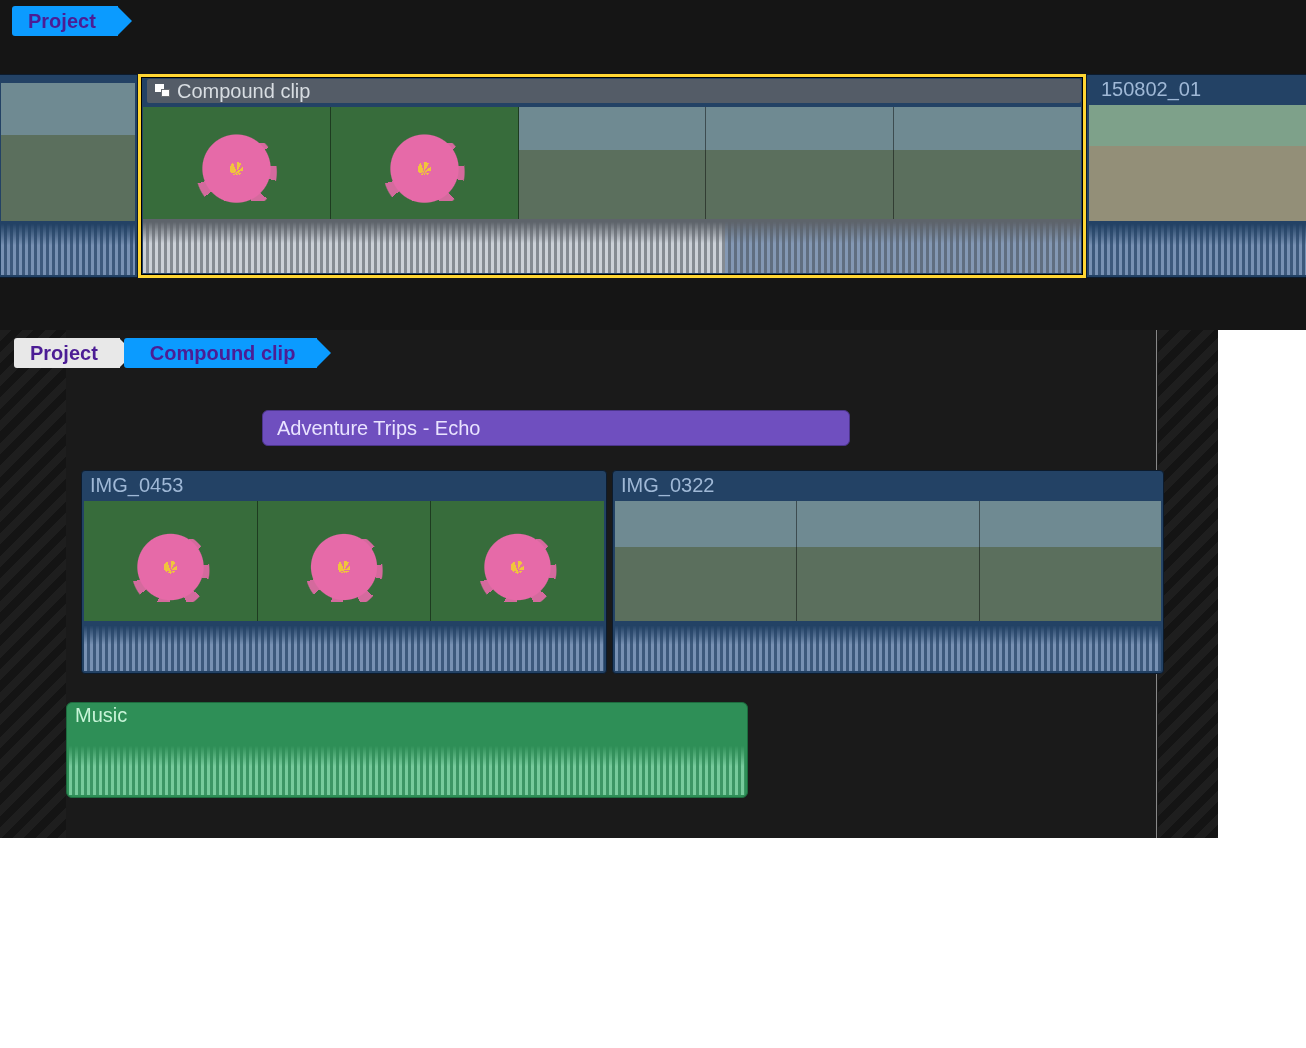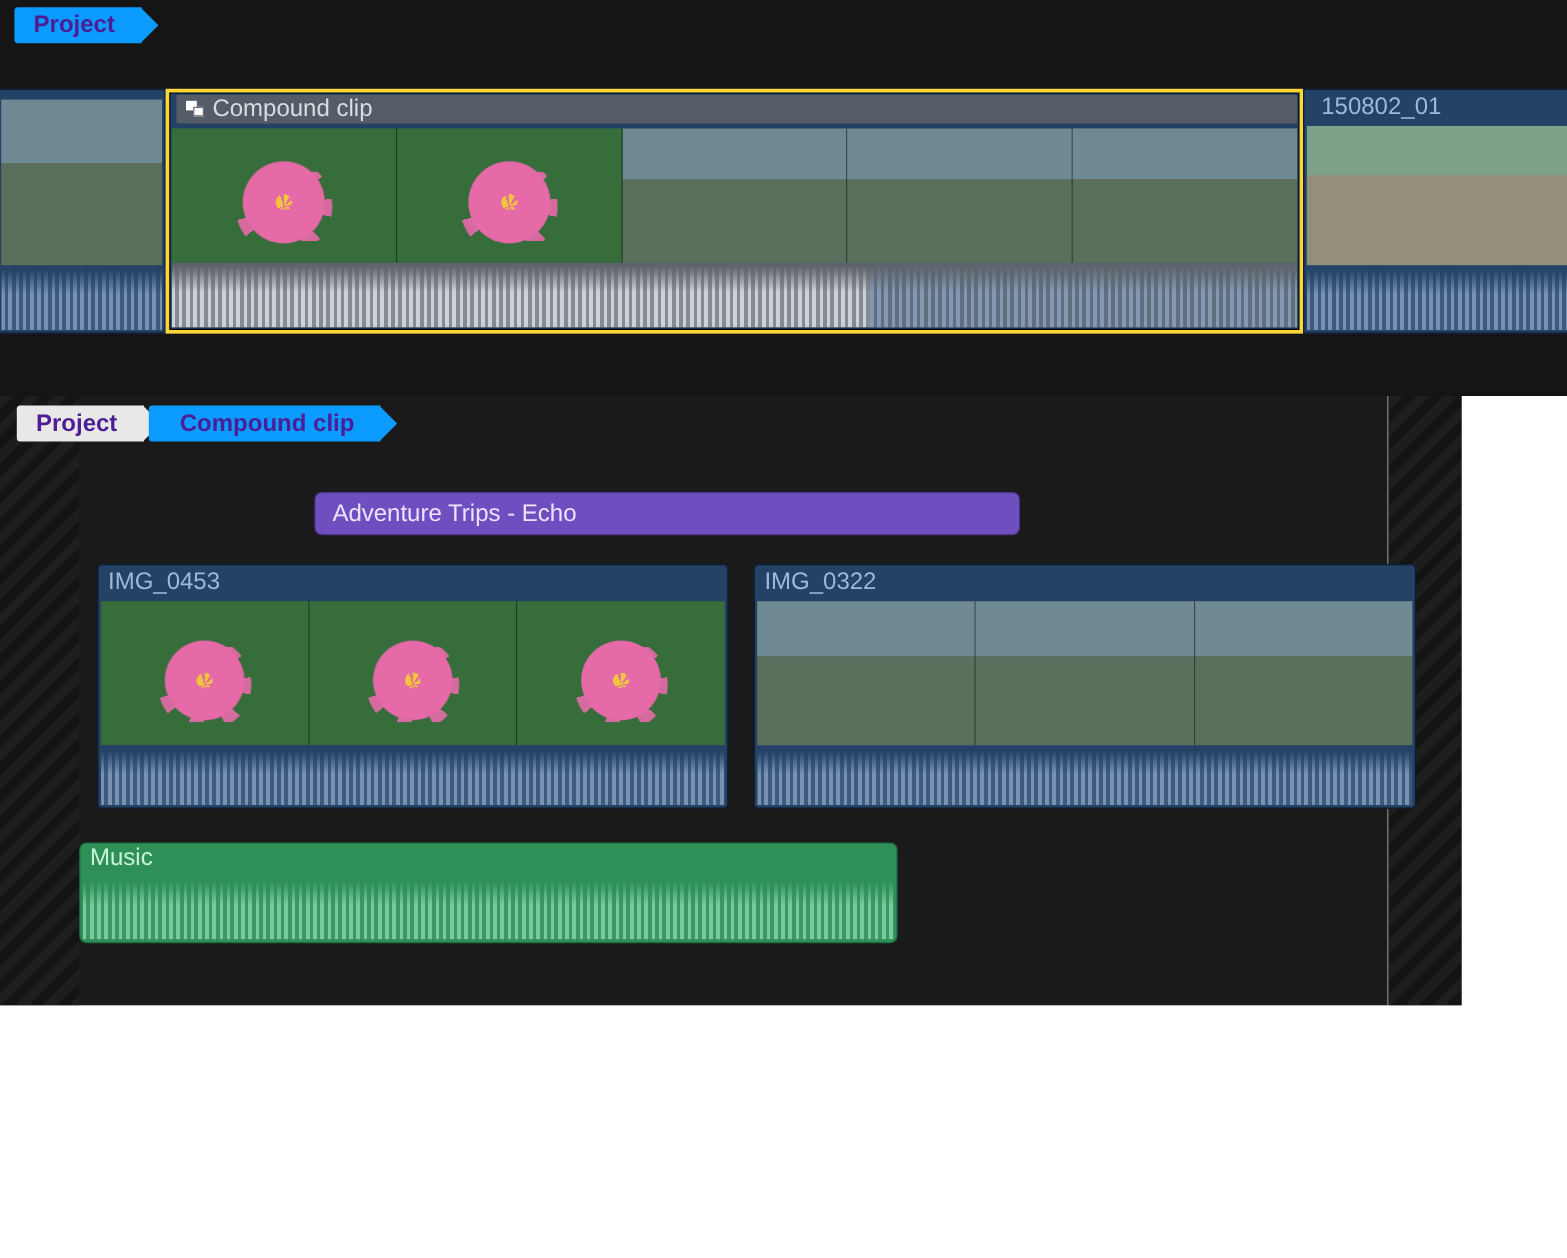--- a/index.html
+++ b/index.html
@@ -139,21 +139,21 @@
 
   .video-clip{
     position:absolute;height:204px;background:#234265;border:1px solid #0c1b2d;
     box-sizing:border-box;border-radius:4px;overflow:hidden;
   }
   .video-clip .clip-label{background:none;color:#9fb8d6;font-size:20px;left:8px;top:2px;right:auto;padding:0;}
   .video-clip .thumbs{top:30px;height:120px;}
   .video-clip .wave{height:48px;}
 
   .audio-clip{
-    position:absolute;height:84px;border-radius:6px;
+    position:absolute;height:96px;border-radius:6px;
     background:#2e8f57;border:1px solid #1d6b3e;
     box-sizing:border-box;overflow:hidden;
   }
   .audio-clip .clip-label{background:none;color:#c8f4d8;font-size:20px;left:8px;top:0;right:auto;padding:0;}
   .audio-clip .wave{height:52px;bottom:2px;}
 
   .playhead{position:absolute;top:0;bottom:0;width:1px;background:#888;}
 </style>
 </head>
 <body>
@@ -223,21 +223,21 @@
     <div class="video-clip" style="left:81px;top:140px;width:526px;">
       <div class="clip-label">IMG_0453</div>
       <div class="thumbs">
         <div class="th lotus"></div>
         <div class="th lotus"></div>
         <div class="th lotus"></div>
       </div>
       <div class="wave"></div>
     </div>
 
-    <div class="video-clip" style="left:628px;top:140px;width:552px;">
+    <div class="video-clip" style="left:612px;top:140px;width:552px;">
       <div class="clip-label">IMG_0322</div>
       <div class="thumbs">
         <div class="th river"></div>
         <div class="th river"></div>
         <div class="th river"></div>
       </div>
       <div class="wave"></div>
     </div>
 
     <div class="audio-clip" style="left:66px;top:372px;width:682px;">

